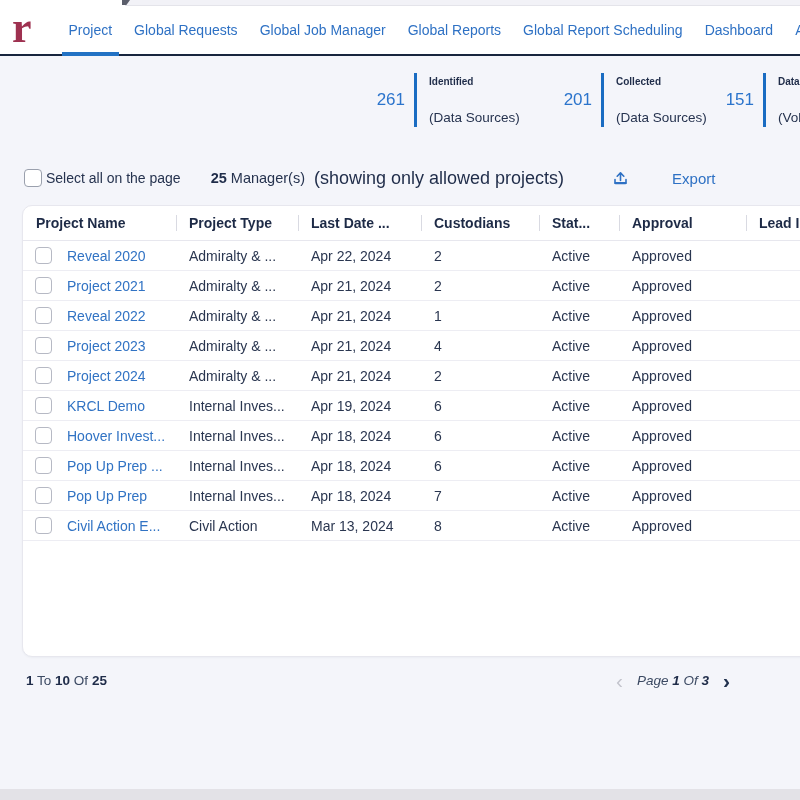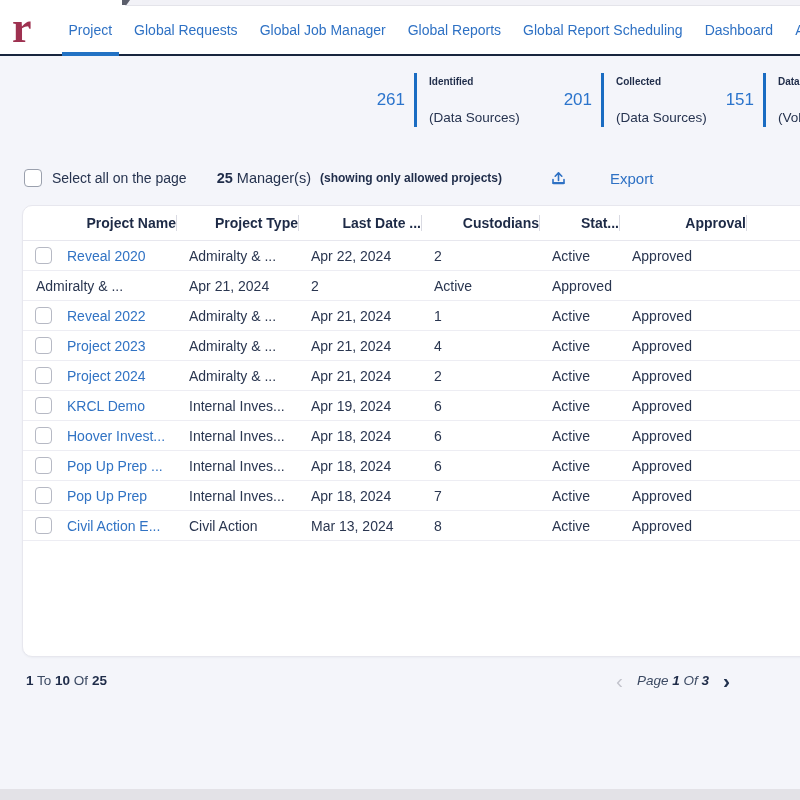--- a/index.html
+++ b/index.html
@@ -39,35 +39,35 @@
   .stat-value { min-width:44px; text-align:right; color:#2b74cc; font-size:17px; margin-right:9px; }
   .stat-bar { width:3px; height:54px; background:#1a6cc2; }
   .stat-labels { margin-left:12px; height:54px; display:flex; flex-direction:column; justify-content:space-between; padding:3px 0 2px 0; width:130px; }
   .stat-label { font-weight:700; font-size:10px; color:#1f2c49; white-space:nowrap; }
   .stat-sub { font-size:13.5px; color:#26334f; white-space:nowrap; }
   
   .toolbar { display:flex; align-items:center; margin:35px 0 0 24px; height:24px; }
   .cbox {
     width:18px; height:18px; border:1.5px solid #9aa0ad; border-radius:4px; background:#fff; cursor:pointer; flex:none;
   }
-  .select-all-label { margin-left:10px; font-size:14px; color:#26334f; }
+  .select-all-label { margin-left:4px; font-size:14px; color:#26334f; }
   .results { margin-left:30px; font-size:14.5px; }
   .results b { font-weight:700; color:#1f2c49; }
-  .results-note { margin-left:9px; font-size:12px; font-weight:700; color:#1f2c49; }
+  .results-note { margin-left:9px; font-size:18px; font-weight:400; color:#1f2c49; }
   .export-btn { margin-left:48px; display:flex; align-items:center; color:#2e71c4; font-size:15px; cursor:pointer;gap:36px; }
   .export-btn svg { margin-right:7px; }
   
   .card {
     margin:15px 0 0 22px; width:848px; height:452px; background:#ffffff;
     border:1px solid #e7e7ee; border-radius:10px; overflow:hidden;
     box-shadow:0 1px 2px rgba(30,40,70,0.04);
   }
   .tgrid { display:grid; grid-template-columns:153px 122px 123px 118px 80px 127px 125px; align-items:center; }
   .thead { height:35px; border-bottom:1px solid #e7e7ee; }
-  .hcell { font-weight:700; font-size:14px; color:#1d2a46; padding-left:13px; position:relative; white-space:nowrap; overflow:hidden;text-align:right; }
+  .hcell { font-weight:700; font-size:14px; color:#1d2a46; padding-left:13px; position:relative; white-space:nowrap; overflow:hidden; }
   .hcell + .hcell::before { content:""; position:absolute; left:0; top:50%; transform:translateY(-50%); width:1px; height:16px; background:#d9dae2; }
   .trow { height:30px; border-bottom:1px solid #ededf3; font-size:14px; }
   .trow:last-child { border-bottom:1px solid #ededf3; }
   .cell { padding-left:13px; white-space:nowrap; overflow:hidden; color:#2a3650; }
   .cell-name { display:flex; align-items:center; padding-left:12px; }
   .row-cbox { width:17px; height:17px; border:1.5px solid #b6b9c4; border-radius:4px; background:#fff; cursor:pointer; flex:none; }
   .proj-link { margin-left:15px; color:#3173c4; cursor:pointer; white-space:nowrap; overflow:hidden; }
   
   .foot { display:flex; align-items:center; margin:16px 24px 0 26px; font-size:13.5px; color:#3c4a63; }
   .range b { color:#1f2c49; font-weight:700; }
@@ -165,20 +165,24 @@
     </div>
     <div class="cell">Admiralty &amp; ...</div>
     <div class="cell">Apr 22, 2024</div>
     <div class="cell">2</div>
     <div class="cell">Active</div>
     <div class="cell">Approved</div>
     <div class="cell"></div>
   </div>
 
   <div class="tgrid trow">
+    <div class="cell cell-name">
+      <div class="row-cbox"></div>
+      <span class="proj-link">Project 2021</span>
+    </div>
     <div class="cell">Admiralty &amp; ...</div>
     <div class="cell">Apr 21, 2024</div>
     <div class="cell">2</div>
     <div class="cell">Active</div>
     <div class="cell">Approved</div>
     <div class="cell"></div>
   </div>
 
   <div class="tgrid trow">
     <div class="cell cell-name">

